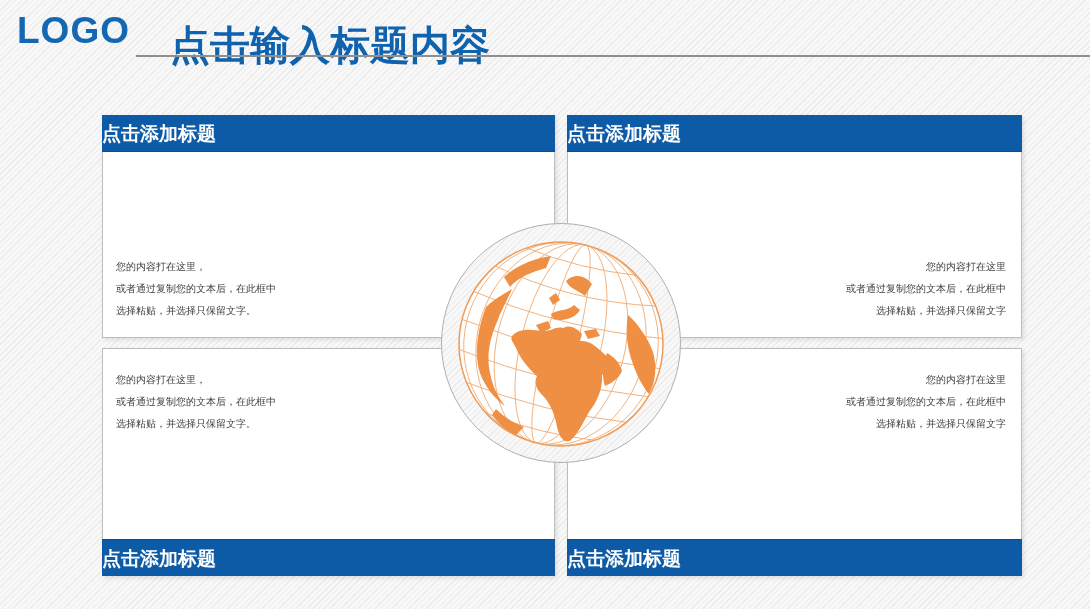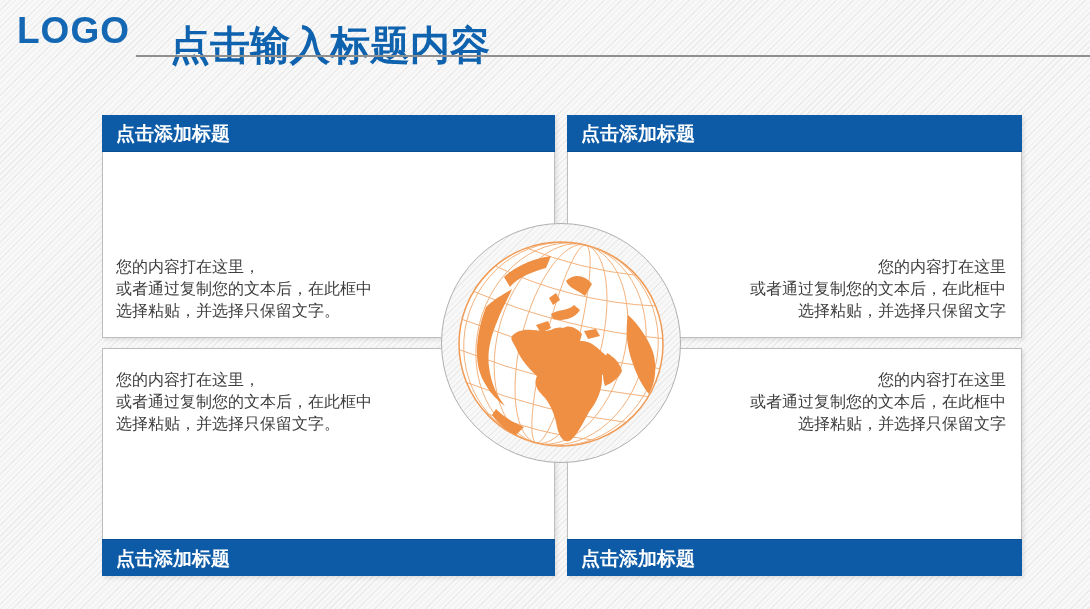--- a/index.html
+++ b/index.html
@@ -28,26 +28,26 @@
     box-shadow:2px 2px 4px rgba(0,0,0,0.10); box-sizing:border-box;
   }
   .panel.tl { left:102px; top:115px; width:453px; height:223px; }
   .panel.tr { left:567px; top:115px; width:455px; height:223px; }
   .panel.bl { left:102px; top:348px; width:453px; height:228px; }
   .panel.br { left:567px; top:348px; width:455px; height:228px; }
   .panel-bar {
     position:absolute; left:-1px; right:-1px; height:37px;
     background:#0d5ba6; border-bottom:1px solid #0a4d90;
     color:#ffffff; font-size:19px; font-weight:700; line-height:37px;
-    padding-left:14px; box-sizing:border-box; cursor:pointer;
+    box-sizing:border-box; cursor:pointer;
   }
   .panel.tl .panel-bar, .panel.tr .panel-bar { top:-1px; }
   .panel.bl .panel-bar, .panel.br .panel-bar { bottom:-1px; border-bottom:none; border-top:1px solid #0a4d90; }
   .panel-text {
-    position:absolute; font-size:16px; line-height:22px; color:#3e3e3e;
+    position:absolute; font-size:10px; line-height:22px; color:#3e3e3e;
     white-space:nowrap; cursor:text;
   }
   .panel-text span { display:block; }
   .panel.tl .panel-text { left:13px;  bottom:15px; text-align:left;  }
   .panel.tr .panel-text { right:15px; bottom:15px; text-align:right; }
   .panel.bl .panel-text { left:13px;  top:20px;    text-align:left;  }
   .panel.br .panel-text { right:15px; top:20px;    text-align:right; }
   
   .globe-ring {
     position:absolute; left:441px; top:223px; width:240px; height:240px;

